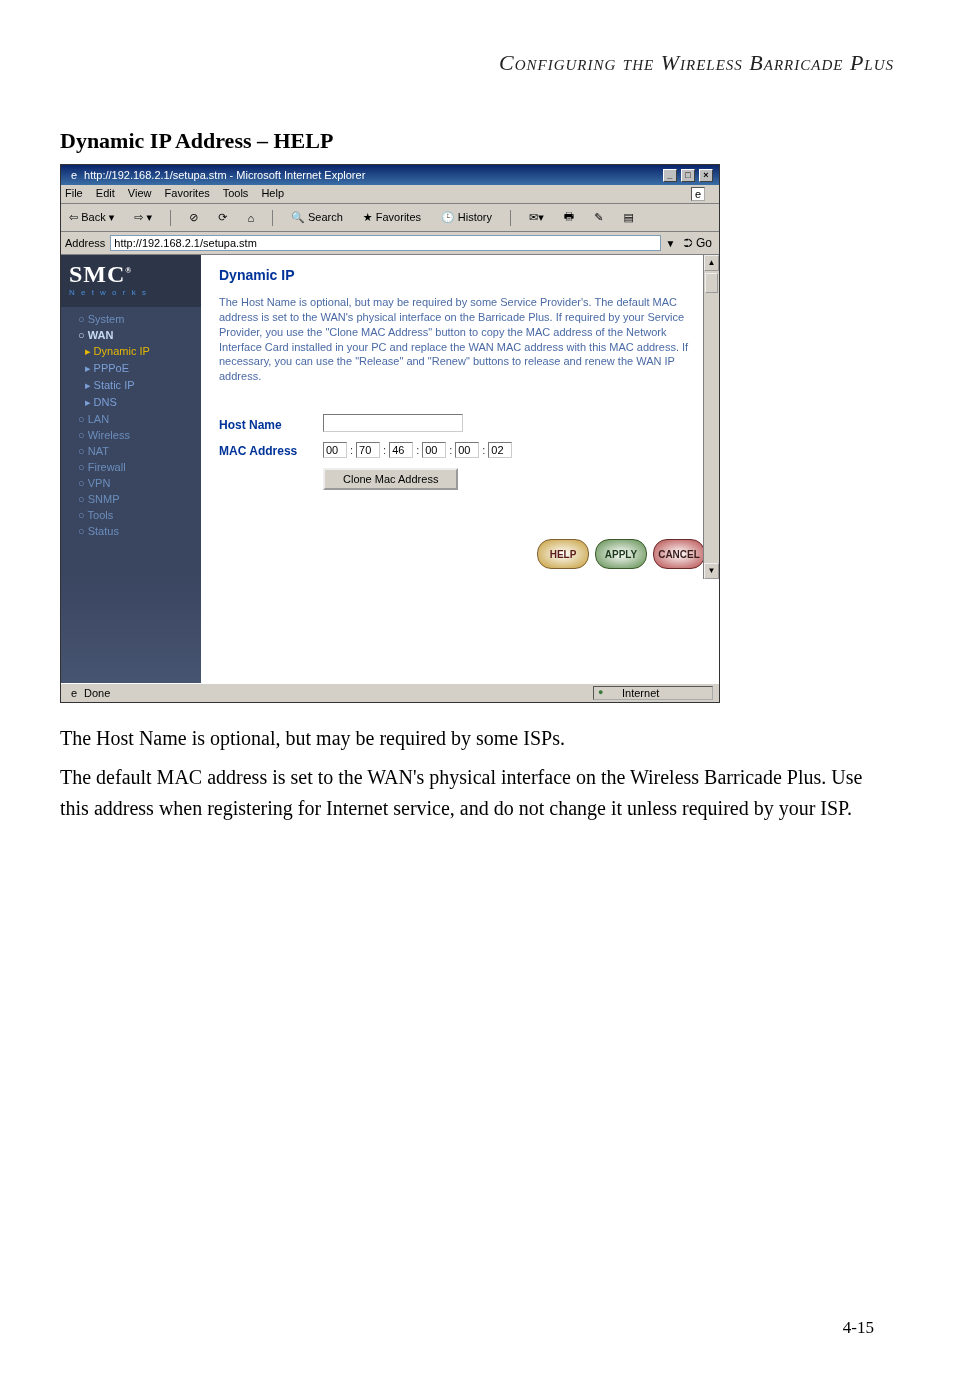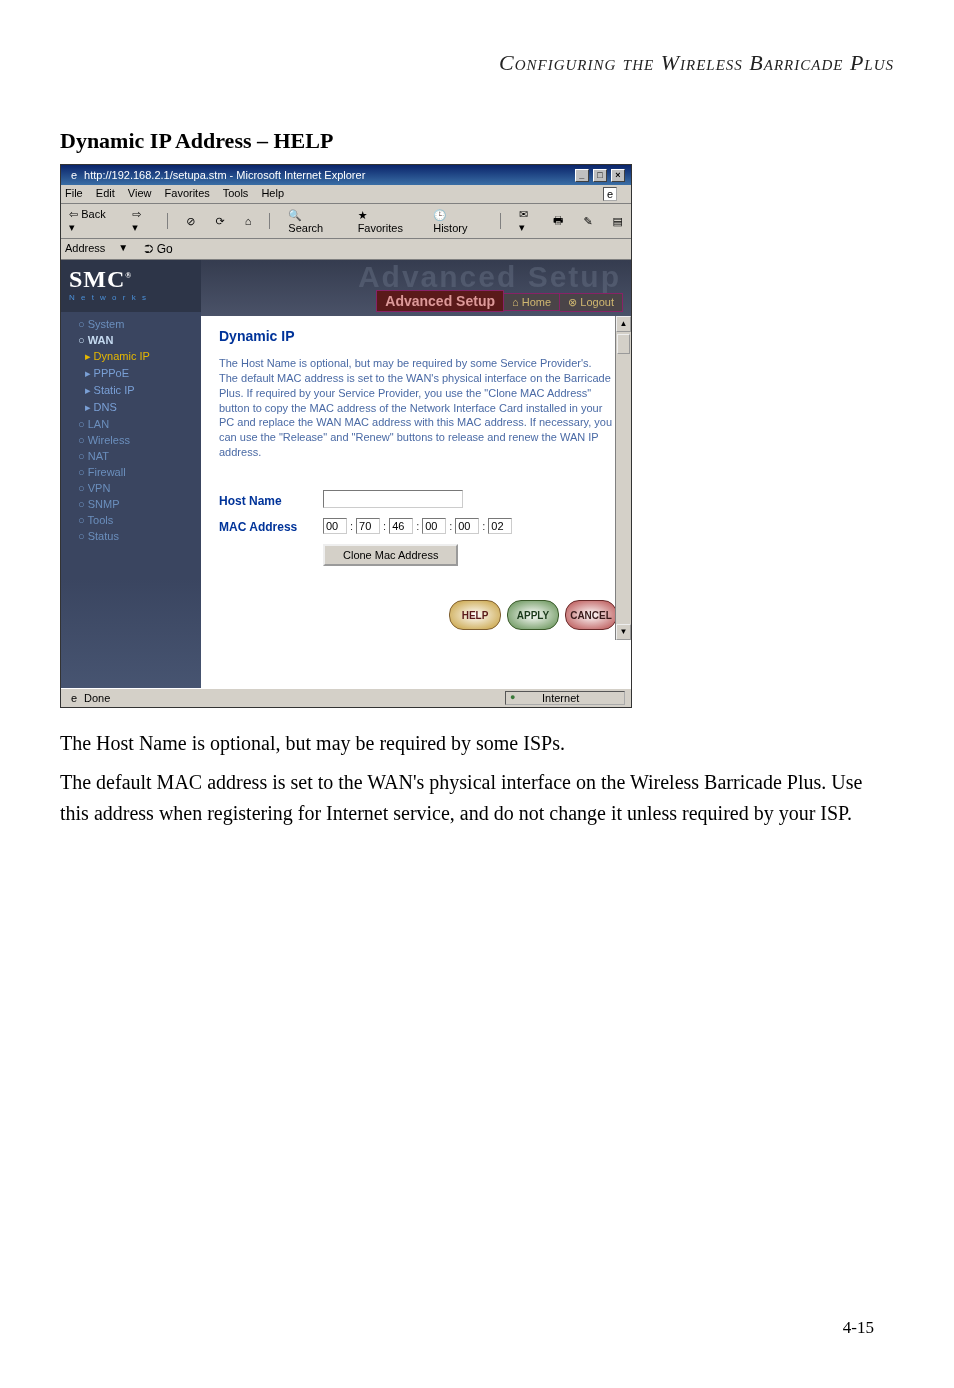--- a/index.html
+++ b/index.html
@@ -20,21 +20,21 @@
     letter-spacing: 1px;
     margin-bottom: 52px;
     color: #222;
   }
   .section-title {
     font-weight: bold;
     font-size: 22px;
     margin-bottom: 10px;
   }
   .screenshot {
-    width: 572px;
+    width: 660px;
     margin-bottom: 20px;
     border: 1px solid #333;
     background: #6d28d9;
     font-family: Tahoma, Arial, sans-serif;
     font-size: 11px;
     color: #000;
   }
   .ss-titlebar {
     background: linear-gradient(#0a246a, #3a6ea5);
     color: #fff;
@@ -82,22 +82,22 @@
   }
   .ss-toolbar .divider {
     width: 1px; height: 16px; background: #808080; margin: 0 2px;
   }
   .ss-addressbar {
     background: #d4d0c8;
     padding: 3px 4px;
     font-size: 11px;
     border-bottom: 1px solid #808080;
     display: flex;
-    align-items: flex-start;
-    gap: 13px;
+    align-items: center;
+    gap: 5px;
   }
   .ss-addressbar input {
     flex: 1;
     font-size: 11px;
     padding: 1px 3px;
     border: 1px solid #7f9db9;
     background: #fff;
   }
   .go-btn {
     font-size: 12px;
@@ -262,21 +262,21 @@
   .ss-status {
     background: #d4d0c8;
     border-top: 1px solid #fff;
     padding: 2px 6px;
     display: flex;
     justify-content: space-between;
     font-size: 11px;
   }
   .ss-status .zone {
     border: 1px inset #aaa;
-    padding: 0 10px 0 36px;
+    padding: 0 10px 0 28px;
     min-width: 120px;
     position: relative;
   }
   .ss-status .zone::before {
     content: "●";
     position: absolute;
     left: 4px;
     color: #3a7a3a;
     font-size: 9px;
   }
@@ -351,20 +351,21 @@
     <span class="tbtn">🕒 <span>History</span></span>
     <span class="divider"></span>
     <span class="tbtn">✉▾</span>
     <span class="tbtn">🖶</span>
     <span class="tbtn">✎</span>
     <span class="tbtn">▤</span>
   </div>
 
   <div class="ss-addressbar">
     <span>Address</span>
+    <input type="text" value="http://192.168.2.1/setupa.stm" style="">
     <span style="font-size:10px;">▼</span>
     <span class="go-btn">⮊ <span>Go</span></span>
   </div>
 
   <div class="ss-body">
     <div class="ss-sidebar">
       <div class="ss-brand">
         <div class="smc"><span>SMC</span><sup style="font-size:8px;">®</sup></div>
         <div class="net">N e t w o r k s</div>
       </div>
@@ -381,26 +382,20 @@
         <div class="item top"><span>○</span> <span>Firewall</span></div>
         <div class="item top"><span>○</span> <span>VPN</span></div>
         <div class="item top"><span>○</span> <span>SNMP</span></div>
         <div class="item top"><span>○</span> <span>Tools</span></div>
         <div class="item top"><span>○</span> <span>Status</span></div>
       </div>
       <div class="ss-img"></div>
     </div>
 
     <div class="ss-main">
-      <div class="ss-banner">
-        <div class="adv-watermark">Advanced Setup</div>
-        <div class="adv-bar">
-          <span class="adv-badge">Advanced Setup</span><span class="home-logout"><span>⌂</span> <span>Home</span></span><span class="home-logout"><span>⊗</span> <span>Logout</span></span>
-        </div>
-      </div>
       <div class="ss-content">
         <div class="ss-h">Dynamic IP</div>
         <div class="ss-desc">The Host Name is optional, but may be required by some Service Provider's. The default MAC address is set to the WAN's physical interface on the Barricade Plus.  If required by your Service Provider, you use the "Clone MAC Address" button to copy the MAC address of the Network Interface Card installed in your PC and replace the WAN MAC address with this MAC address. If necessary, you can use the "Release" and "Renew" buttons to release and renew the WAN IP address.</div>
 
         <div class="ss-row">
           <div class="ss-label">Host Name</div>
           <div class="hostinput"></div>
         </div>
 
         <div class="ss-row">

